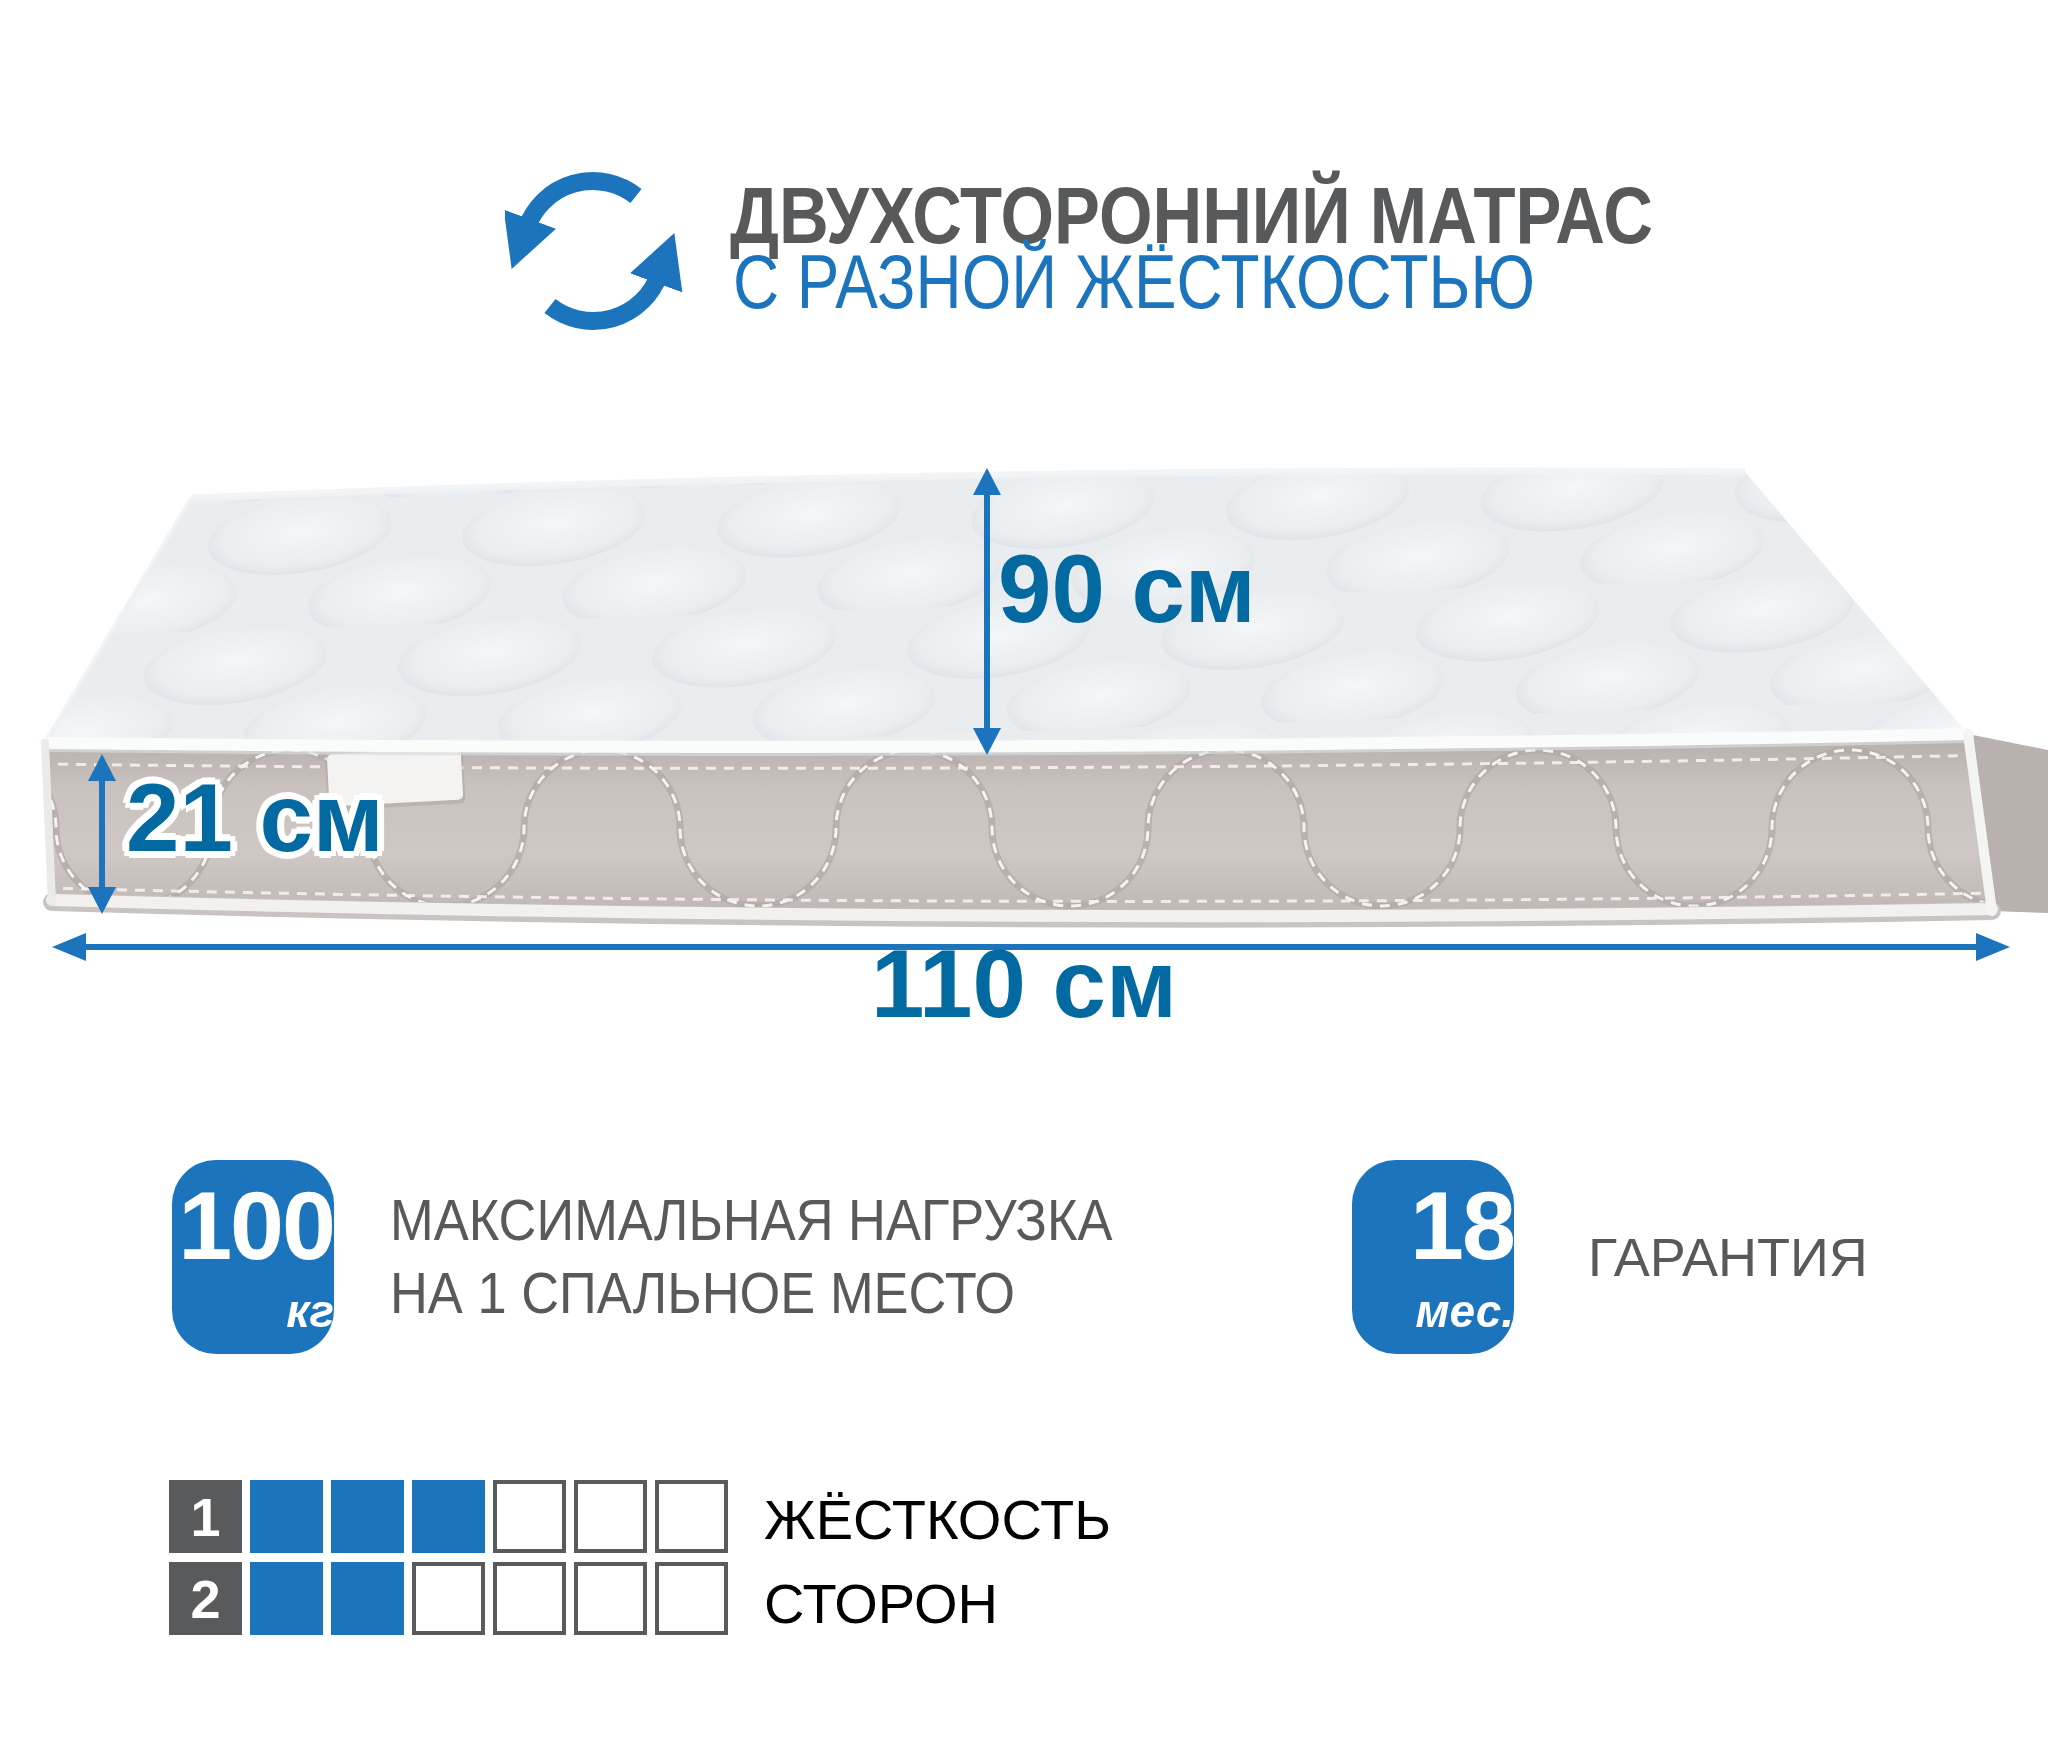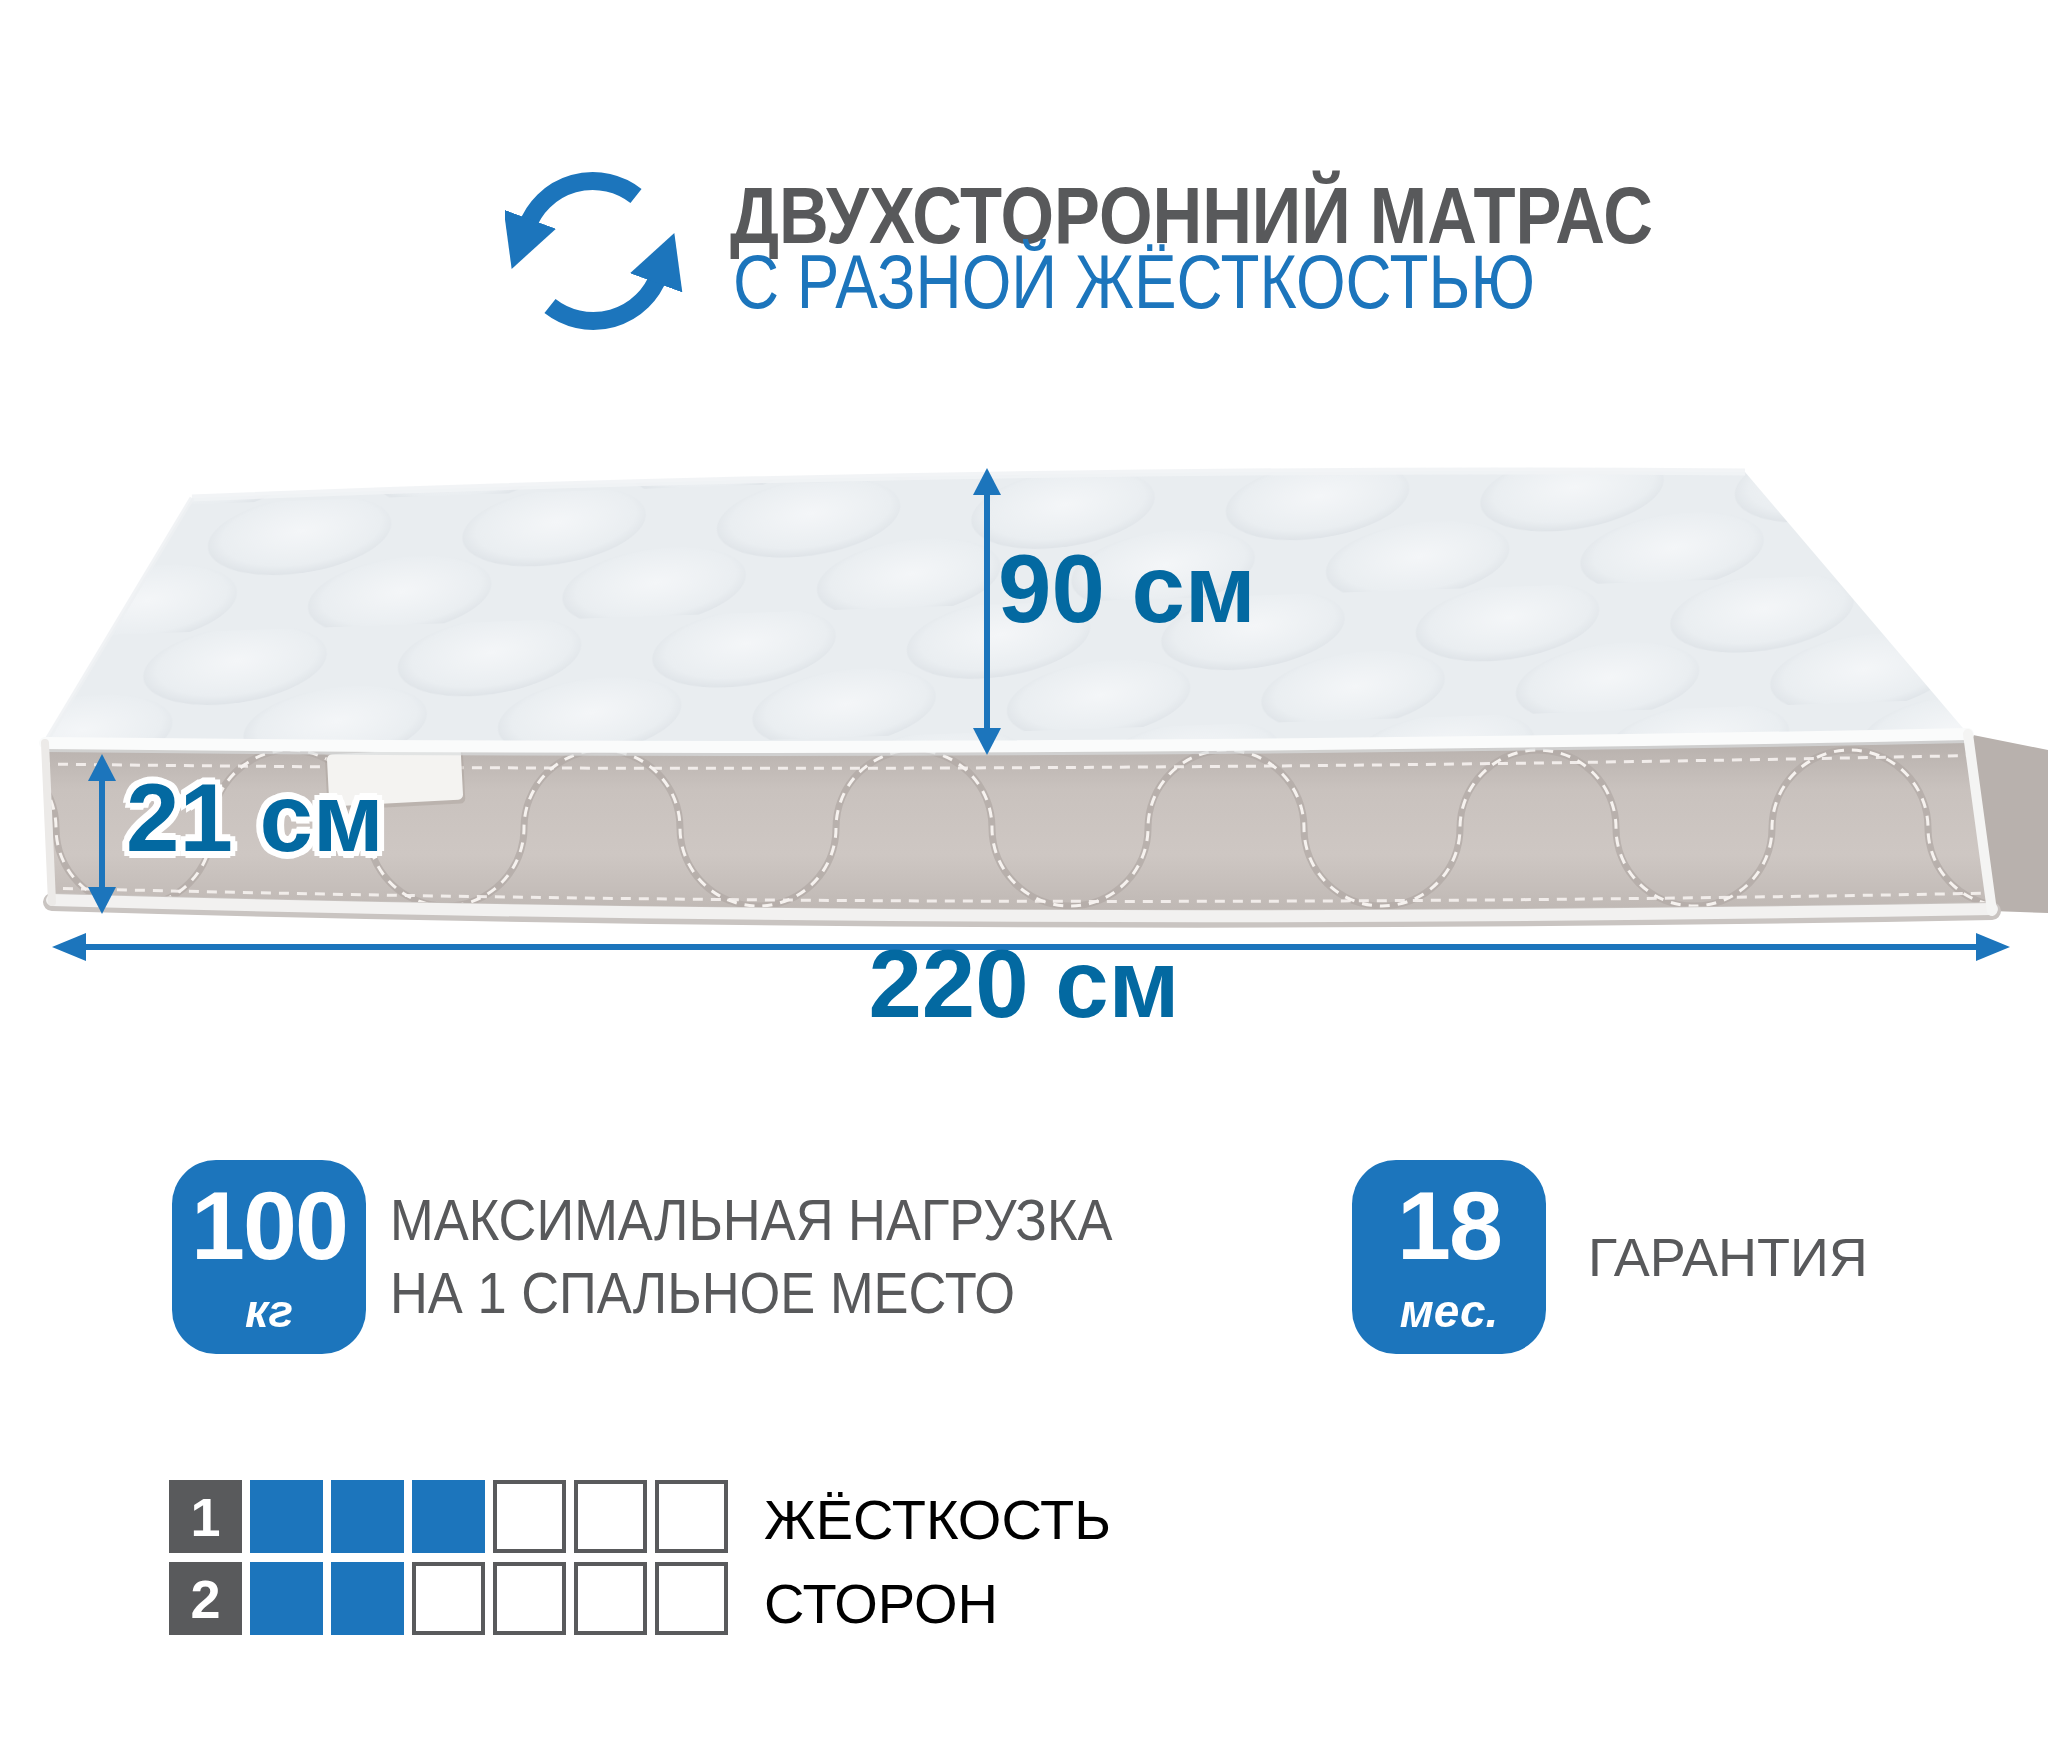--- a/index.html
+++ b/index.html
@@ -30,22 +30,22 @@
   .v-arrow .head-down{position:absolute;left:0;bottom:0;width:0;height:0;
       border-left:14px solid transparent;border-right:14px solid transparent;border-top:27px solid #1c75bc;}
   .h-arrow{height:28px;}
   .h-arrow .shaft{position:absolute;top:11px;left:20px;right:20px;height:6px;background:#1c75bc;}
   .h-arrow .head-left{position:absolute;left:0;top:0;width:0;height:0;
       border-top:14px solid transparent;border-bottom:14px solid transparent;border-right:34px solid #1c75bc;}
   .h-arrow .head-right{position:absolute;right:0;top:0;width:0;height:0;
       border-top:14px solid transparent;border-bottom:14px solid transparent;border-left:34px solid #1c75bc;}
 
   
-  .badge{width:194px;height:194px;background:#1c75bc;border-radius:44px;color:#ffffff;
-         display:flex;flex-direction:column;align-items:center;justify-content:center;text-align:center;}
+  .badge{width:162px;height:194px;background:#1c75bc;border-radius:44px;color:#ffffff;
+         display:flex;flex-direction:column;align-items:flex-end;justify-content:center;text-align:center;}
   .badge .value{font-size:97px;font-weight:bold;line-height:.95;letter-spacing:-2px;}
   .badge .unit{font-size:46px;font-weight:bold;line-height:1;margin-top:16px;font-style:italic;}
   .badge1{left:172px;top:1160px;}
   .badge2{left:1352px;top:1160px;}
   .caption{color:#58595b;white-space:nowrap;}
   .caption1{left:390px;top:1184px;font-size:57px;line-height:73px;
             transform:scaleX(.92);transform-origin:left top;}
   .caption2{left:1588px;top:1230px;font-size:54px;line-height:1;}
 
   
@@ -153,21 +153,21 @@
     <div class="shaft"></div>
     <div class="head-down"></div>
   </div>
   <div class="abs dim dim-21">21 см</div>
 
   <div class="abs h-arrow" style="left:52px;top:933px;width:1958px;">
     <div class="head-left"></div>
     <div class="shaft"></div>
     <div class="head-right"></div>
   </div>
-  <div class="abs dim dim-190">220 см</div>
+  <div class="abs dim dim-190">110 см</div>
 
   <div class="abs badge badge1">
     <div class="value">100</div>
     <div class="unit">кг</div>
   </div>
   <div class="abs caption caption1">
     <div>МАКСИМАЛЬНАЯ НАГРУЗКА</div>
     <div>НА 1 СПАЛЬНОЕ МЕСТО</div>
   </div>
 

